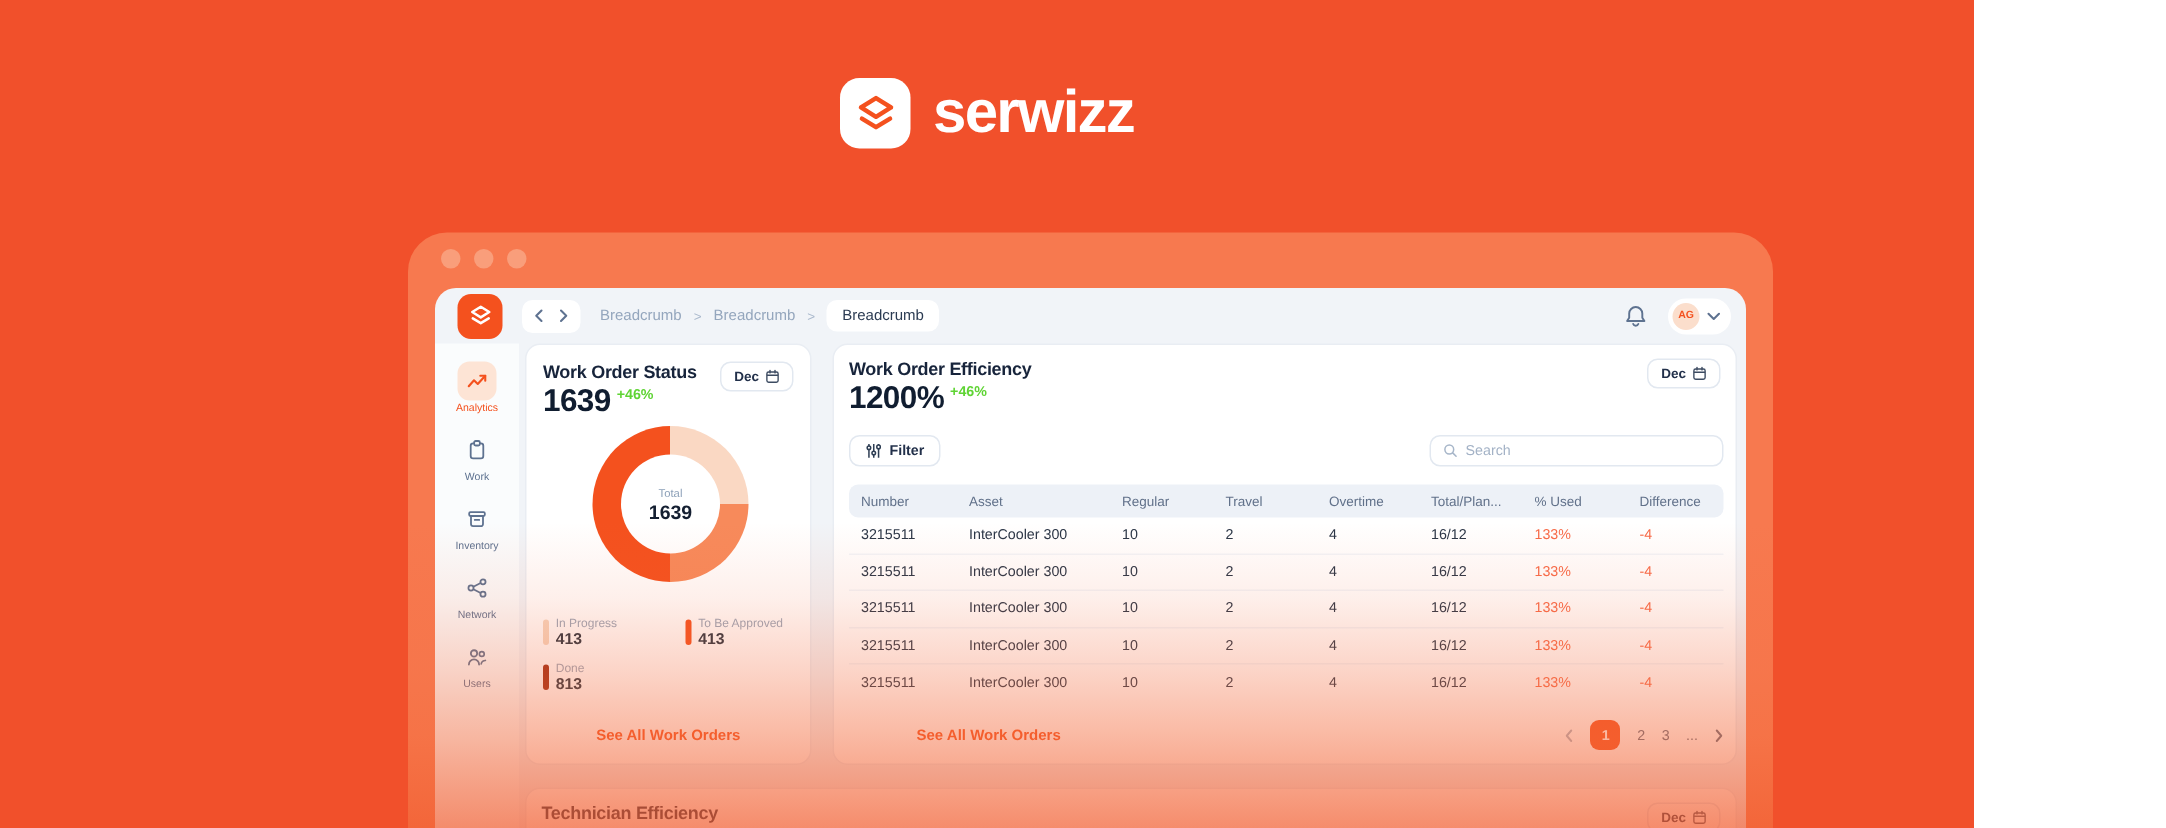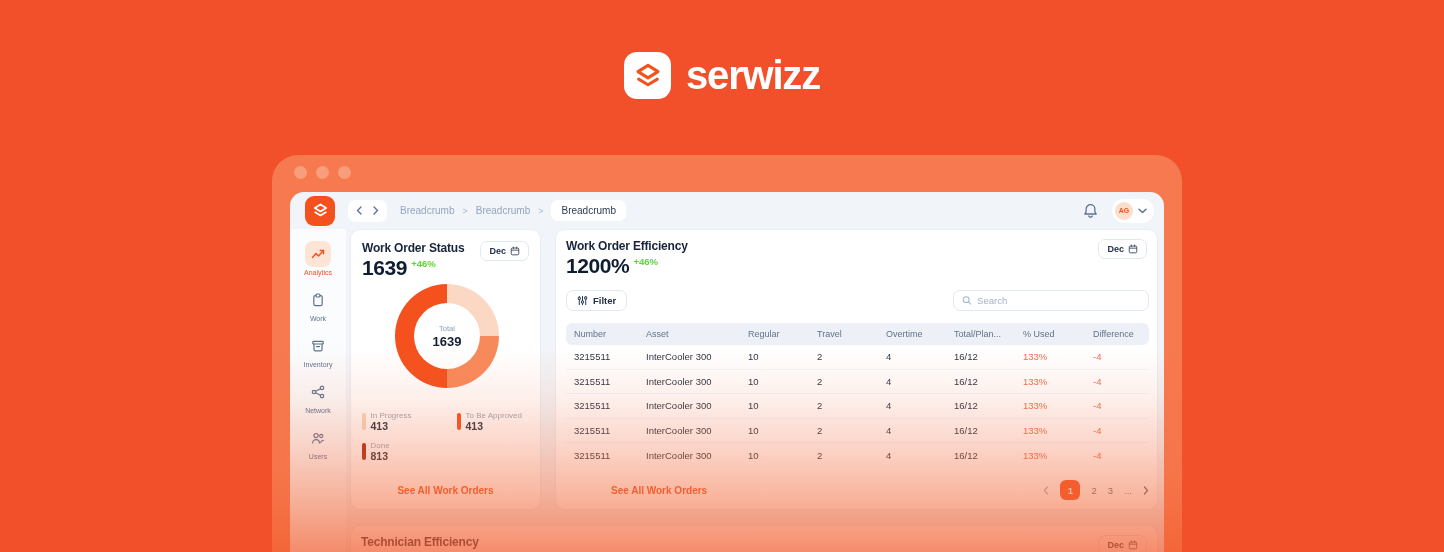--- a/index.html
+++ b/index.html
@@ -1,19 +1,19 @@
 <!DOCTYPE html>
 <html><head>
 <meta charset="utf-8">
 <style>
   * { margin:0; padding:0; box-sizing:border-box; }
   html,body { width:1444px; height:552px; }
   body { font-family:"Liberation Sans", sans-serif; }
 
-  .stage { position:relative; width:1444px; height:552px; background:#F1502B; overflow:hidden; }
+  .stage { position:relative; width:1316px; height:552px; background:#F1502B; overflow:hidden; }
 
   
   .brand { position:absolute; top:52px; left:0; width:100%; display:flex; justify-content:center; align-items:center; gap:15px; }
   .brand-icon { width:47px; height:47px; background:#FFFFFF; border-radius:13px; display:flex; align-items:center; justify-content:center; }
   .brand-name { font-size:40px; font-weight:700; color:#FFFFFF; letter-spacing:-1.2px; }
 
   
   .window { position:absolute; left:272px; top:155px; width:910px; height:420px; background:#F7794F; border-radius:26px 26px 0 0; }
   .dots { position:absolute; left:22px; top:11px; display:flex; gap:9px; }
   .dot { width:13px; height:13px; border-radius:50%; background:#F99E7B; }

